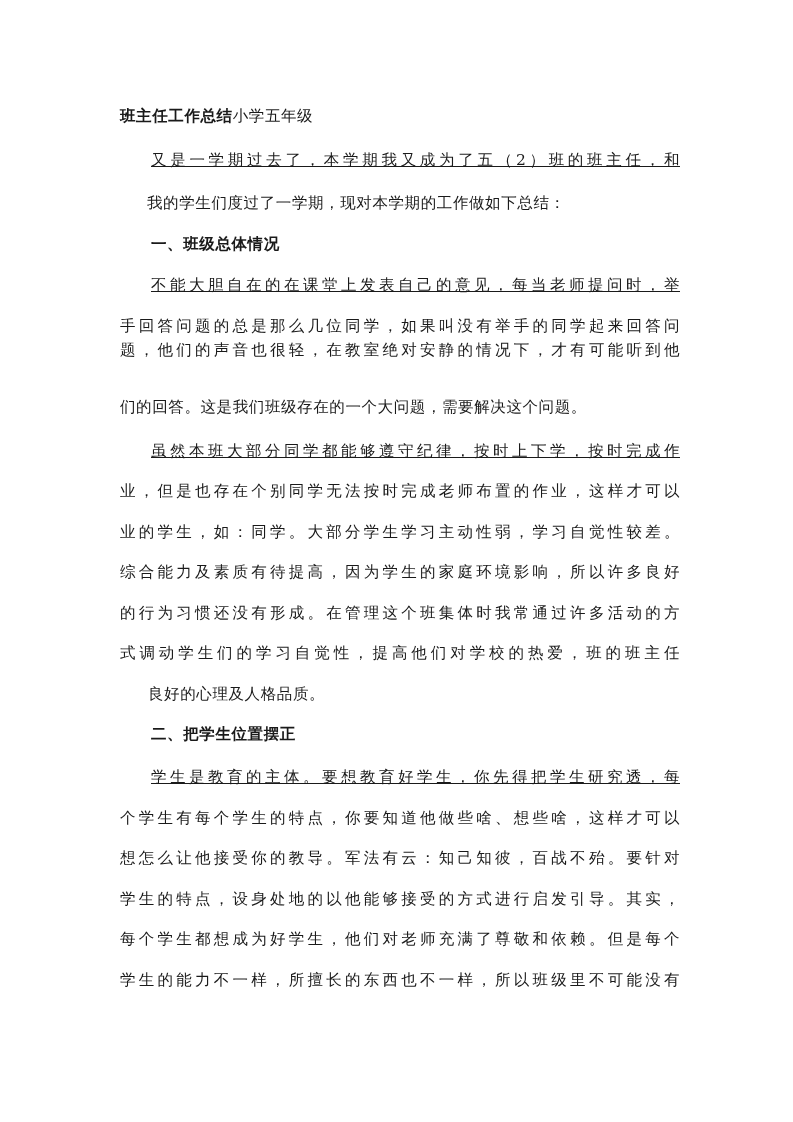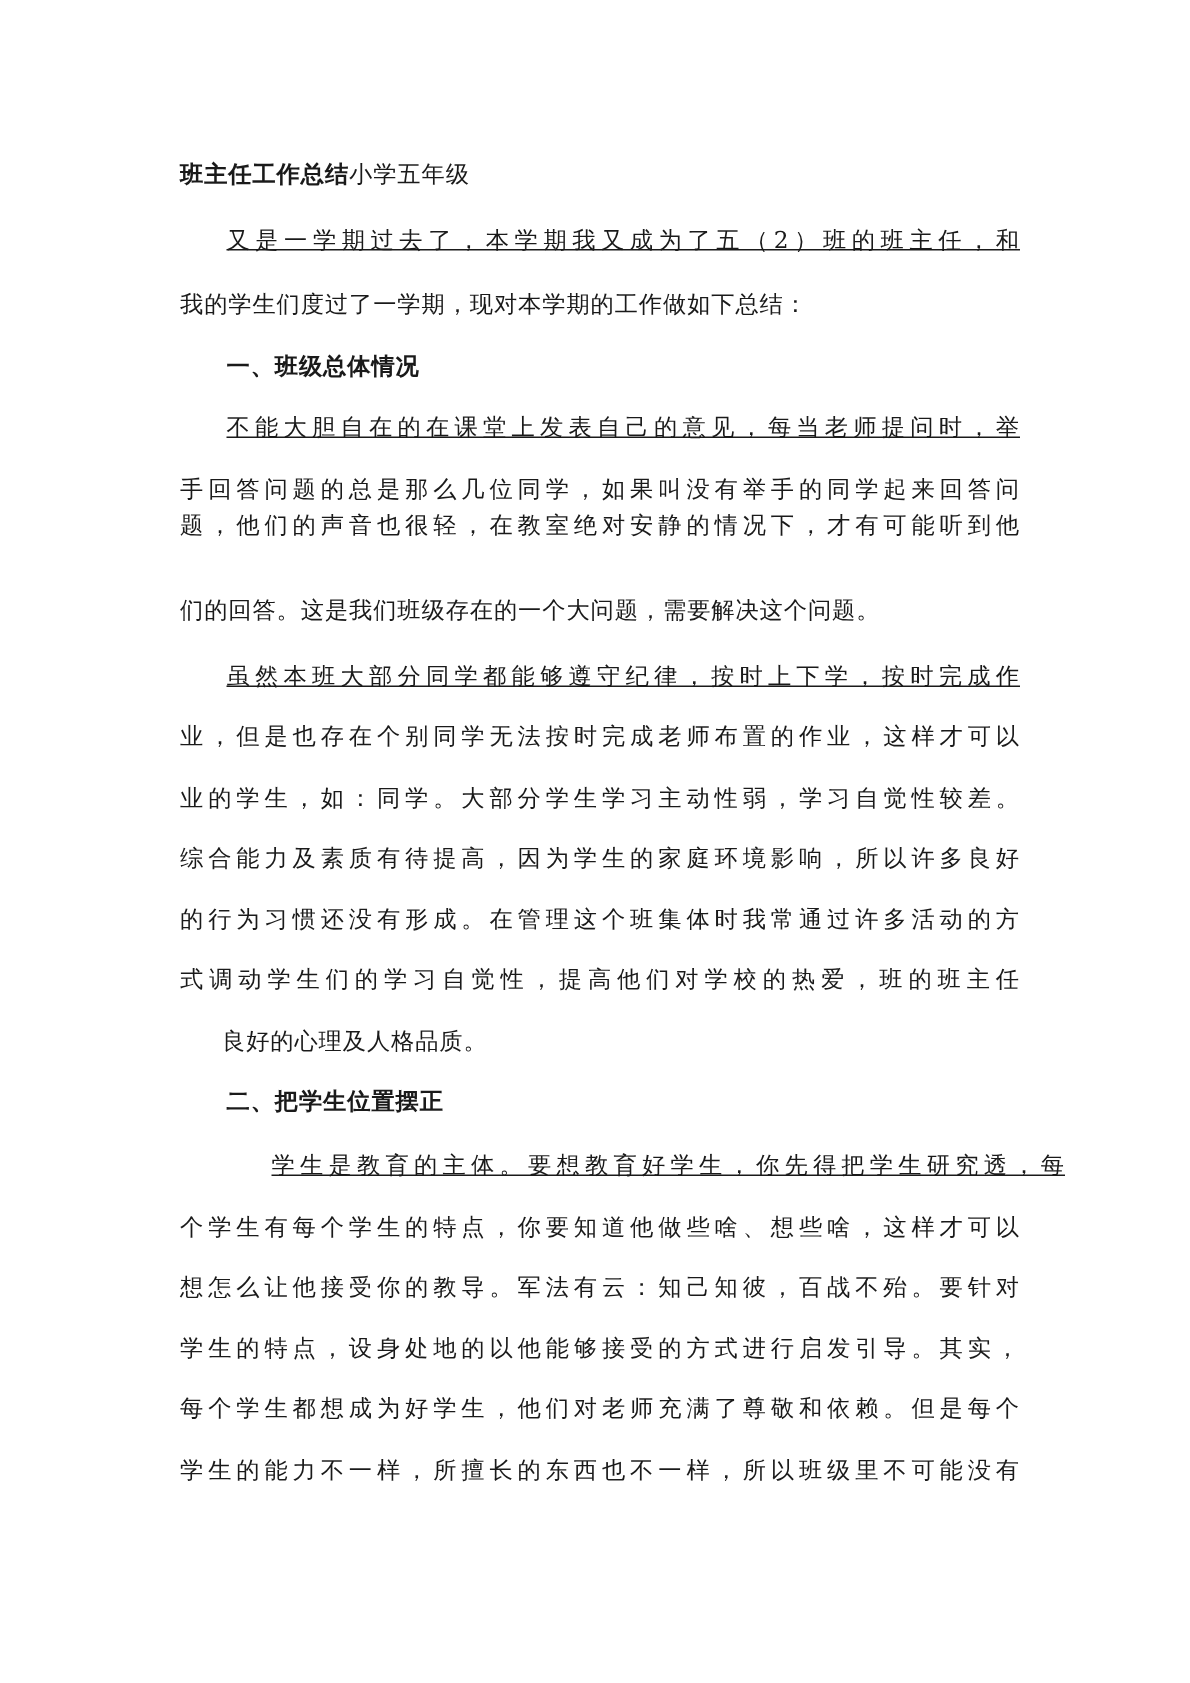--- a/index.html
+++ b/index.html
@@ -54,39 +54,39 @@
 </head>
 <body>
 
 <div class="page">
 
   <div class="line" style="top:6px;">
     <span class="title-bold">班主任工作总结</span><span class="title-normal">小学五年级</span>
   </div>
 
   <div class="line indent justify-line" style="top:50px;">又是一学期过去了，本学期我又成为了五（2）班的班主任，和</div>
-  <div class="line" style="top:93px;">我的学生们度过了一学期，现对本学期的工作做如下总结：</div>
+  <div class="line" style="top:93px;margin-left:27px;">我的学生们度过了一学期，现对本学期的工作做如下总结：</div>
 
   <div class="line indent heading" style="top:134px;">一、班级总体情况</div>
 
   <div class="line indent justify-line" style="top:175px;">不能大胆自在的在课堂上发表自己的意见，每当老师提问时，举</div>
   <div class="line justify-line" style="top:216px;">手回答问题的总是那么几位同学，如果叫没有举手的同学起来回答问</div>
   <div class="line justify-line" style="top:240px;">题，他们的声音也很轻，在教室绝对安静的情况下，才有可能听到他</div>
   <div class="line" style="top:297px;">们的回答。这是我们班级存在的一个大问题，需要解决这个问题。</div>
 
   <div class="line indent justify-line" style="top:341px;">虽然本班大部分同学都能够遵守纪律，按时上下学，按时完成作</div>
   <div class="line justify-line" style="top:381px;">业，但是也存在个别同学无法按时完成老师布置的作业，这样才可以</div>
   <div class="line justify-line" style="top:422px;">业的学生，如：同学。大部分学生学习主动性弱，学习自觉性较差。</div>
   <div class="line justify-line" style="top:462px;">综合能力及素质有待提高，因为学生的家庭环境影响，所以许多良好</div>
   <div class="line justify-line" style="top:503px;">的行为习惯还没有形成。在管理这个班集体时我常通过许多活动的方</div>
   <div class="line justify-line" style="top:543px;">式调动学生们的学习自觉性，提高他们对学校的热爱，班的班主任</div>
   <div class="line" style="top:584px;margin-left:28px;">良好的心理及人格品质。</div>
 
   <div class="line indent heading" style="top:624px;">二、把学生位置摆正</div>
 
-  <div class="line indent justify-line" style="top:667px;margin-left:30px;">学生是教育的主体。要想教育好学生，你先得把学生研究透，每</div>
+  <div class="line indent justify-line" style="top:667px;">学生是教育的主体。要想教育好学生，你先得把学生研究透，每</div>
   <div class="line justify-line" style="top:708px;">个学生有每个学生的特点，你要知道他做些啥、想些啥，这样才可以</div>
   <div class="line justify-line" style="top:748px;">想怎么让他接受你的教导。军法有云：知己知彼，百战不殆。要针对</div>
   <div class="line justify-line" style="top:789px;">学生的特点，设身处地的以他能够接受的方式进行启发引导。其实，</div>
   <div class="line justify-line" style="top:829px;">每个学生都想成为好学生，他们对老师充满了尊敬和依赖。但是每个</div>
   <div class="line justify-line" style="top:870px;">学生的能力不一样，所擅长的东西也不一样，所以班级里不可能没有</div>
 
 </div>
 
 </body></html>

